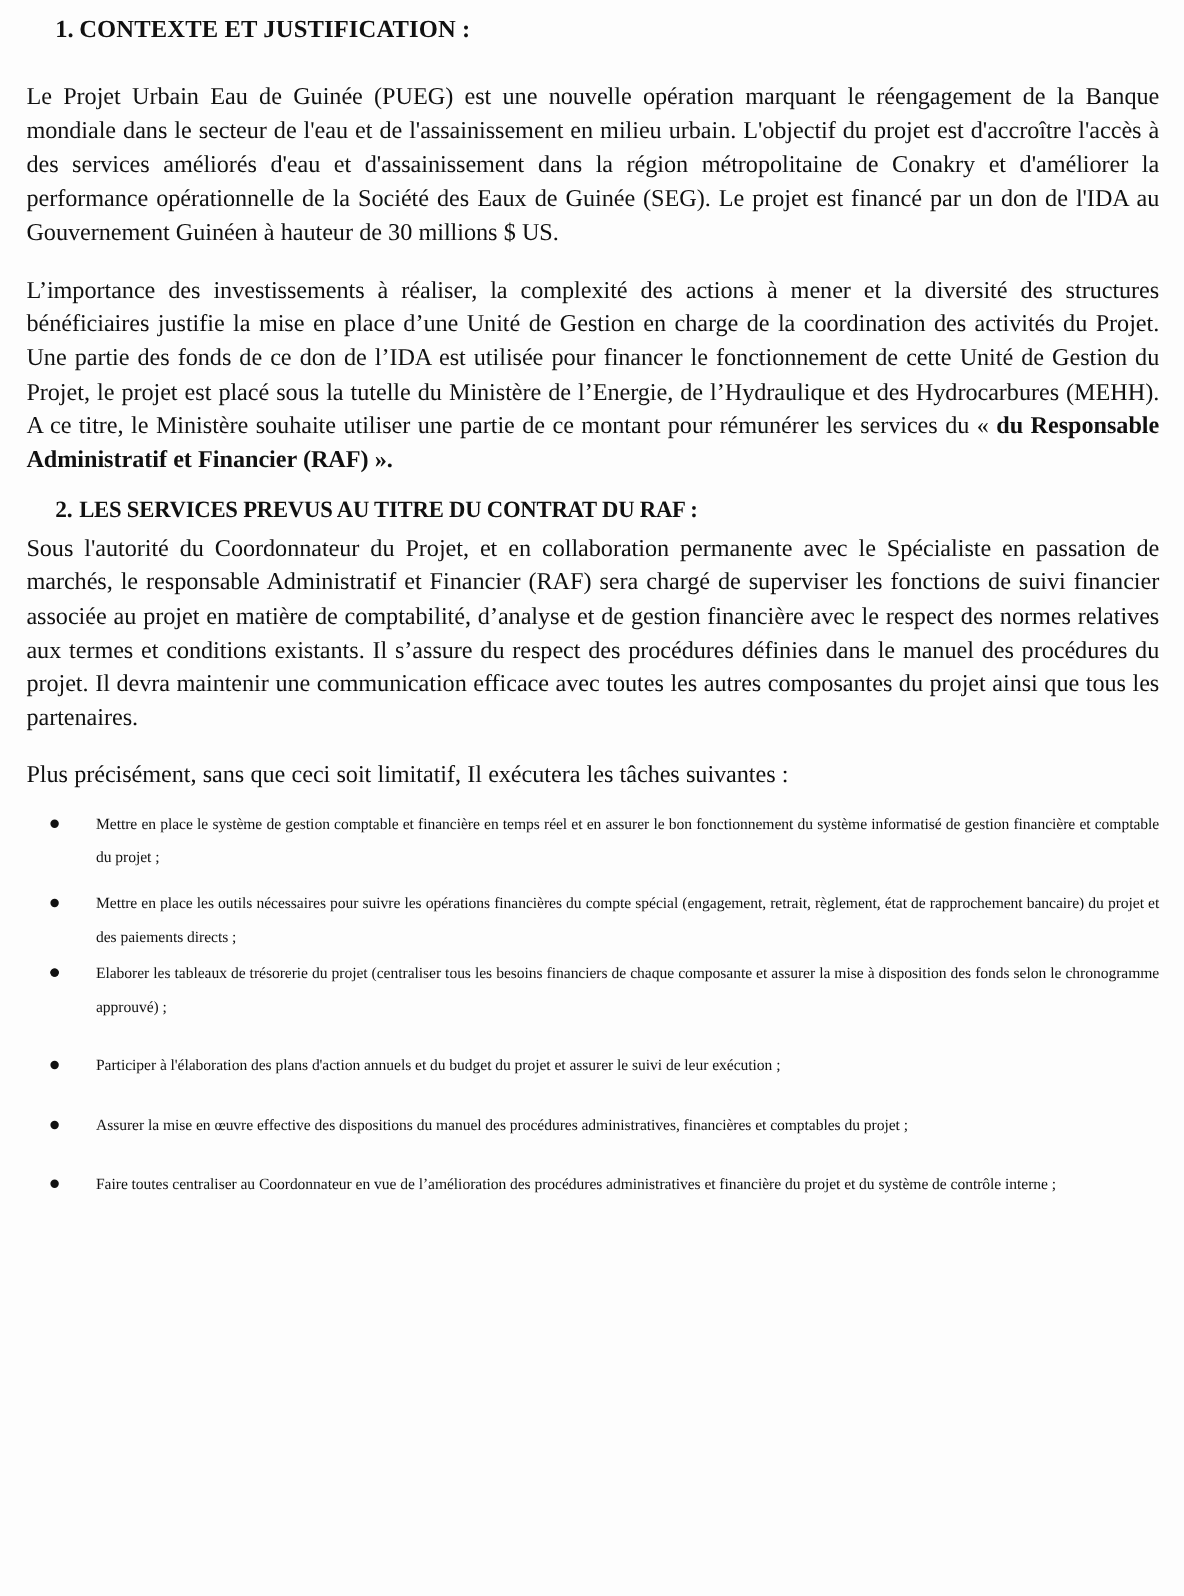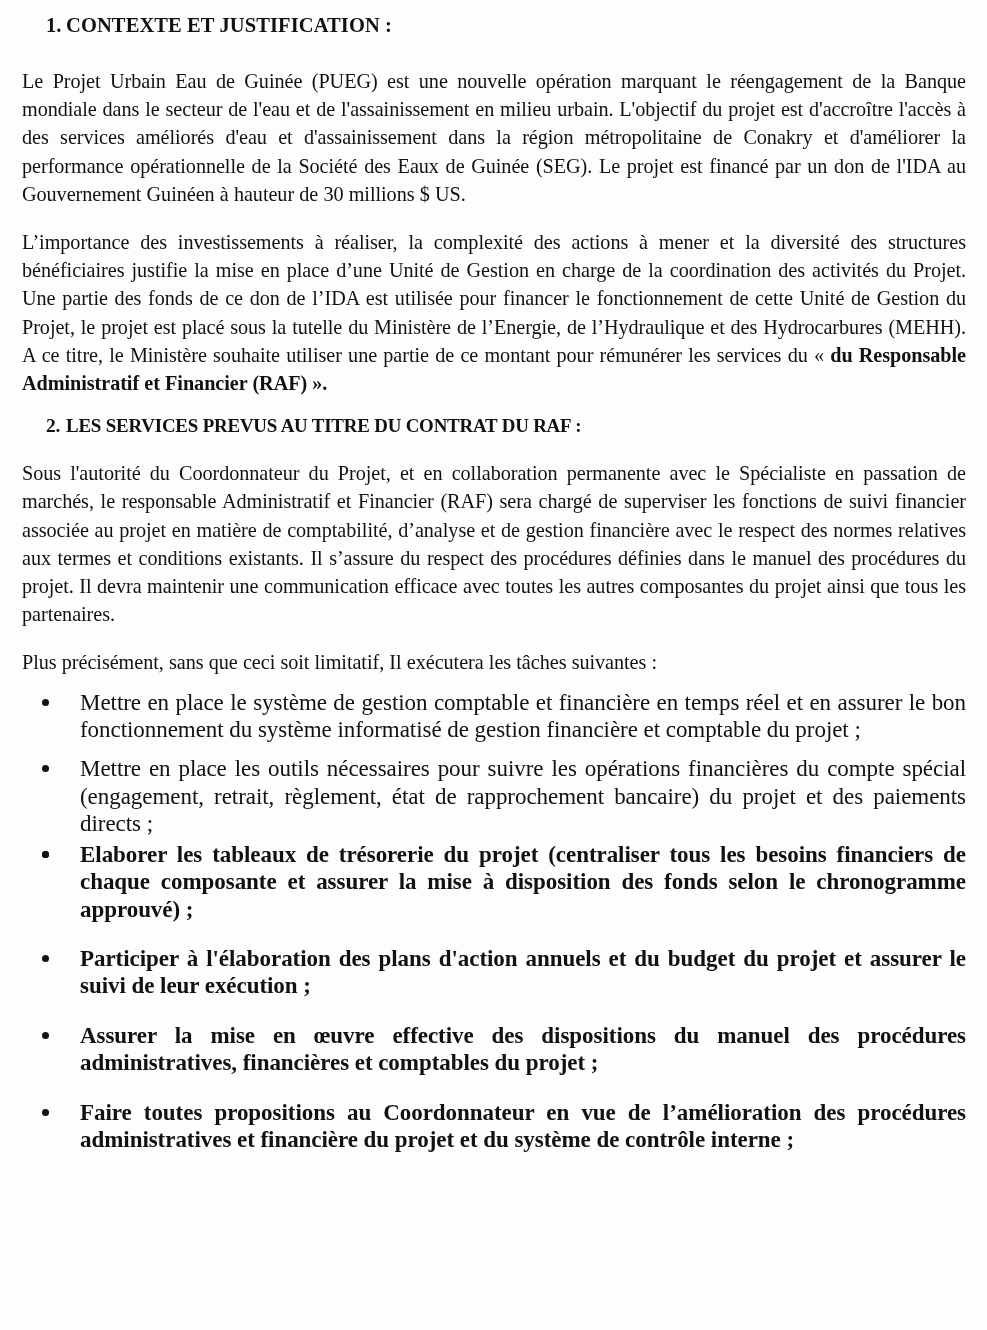--- a/index.html
+++ b/index.html
@@ -65,52 +65,52 @@
   p.body {
     margin: 0;
     text-align: justify;
     font-size: 20.2px;
     line-height: 28.2px;
     letter-spacing: -0.05px;
     word-spacing: 0.2px;
   }
   #para-1 { margin-top: 30px; }
   #para-2 { margin-top: 20px; }
-  #para-3 { margin-top: 22px; }
+  #para-3 { margin-top: 6px; }
   #para-4 { margin-top: 20px; }
 
   .bold { font-weight: bold; }
 
   
   ul.tasks {
     list-style: none;
     margin: 12px 0 0 0;
     padding: 0;
   }
   ul.tasks li {
     position: relative;
     padding-left: 58px;
     margin-bottom: 12px;
     text-align: justify;
-    font-size: 23px;
+    font-size: 13px;
     line-height: 27.4px;
     letter-spacing: -0.05px;
   }
   ul.tasks li .dot {
     position: absolute;
     left: 20px;
     top: 10px;
     width: 7px;
     height: 7px;
     background: #111111;
     border-radius: 50%;
     display: block;
   }
   ul.tasks li.tight { margin-bottom: 3px; }
-  ul.tasks li.loose { margin-bottom: 22px; font-weight: bold; }
+  ul.tasks li.loose { margin-bottom: 22px; }
   ul.tasks li.last { margin-bottom: 0; }
 </style>
 </head>
 <body>
 
 <div class="page">
   <div class="content">
 
     <h2 class="heading" id="heading-1">
       <span class="num">1.</span>
@@ -130,17 +130,17 @@
 
     <p class="body" id="para-4">Plus précisément, sans que ceci soit limitatif, Il exécutera les tâches suivantes :</p>
 
     <ul class="tasks">
       <li><span class="dot"></span><span>Mettre en place le système de gestion comptable et financière en temps réel et en assurer le bon fonctionnement du système informatisé de gestion financière et comptable du projet ;</span></li>
       <li class="tight"><span class="dot"></span><span>Mettre en place les outils nécessaires pour suivre les opérations financières du compte spécial (engagement, retrait, règlement, état de rapprochement bancaire) du projet et des paiements directs ;</span></li>
       <li class="tight"><span class="dot"></span></li>
       <li class="loose"><span class="dot"></span><span>Elaborer les tableaux de trésorerie du projet (centraliser tous les besoins financiers de chaque composante et assurer la mise à disposition des fonds selon le chronogramme approuvé) ;</span></li>
       <li class="loose"><span class="dot"></span><span>Participer à l'élaboration des plans d'action annuels et du budget du projet et assurer le suivi de leur exécution ;</span></li>
       <li class="loose"><span class="dot"></span><span>Assurer la mise en œuvre effective des dispositions du manuel des procédures administratives, financières et comptables du projet ;</span></li>
-      <li class="loose"><span class="dot"></span><span>Faire toutes propositions au Coordonnateur en vue de l’amélioration des procédures administratives et financière du projet et du système de contrôle interne ;</span></li>
+      <li class="loose"><span class="dot"></span><span>Faire toutes centraliser au Coordonnateur en vue de l’amélioration des procédures administratives et financière du projet et du système de contrôle interne ;</span></li>
     </ul>
 
   </div>
 </div>
 
 </body></html>

